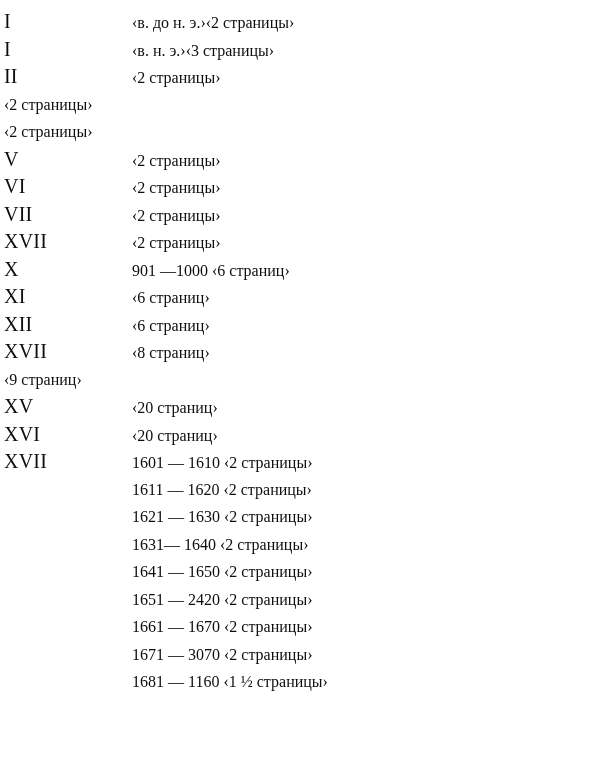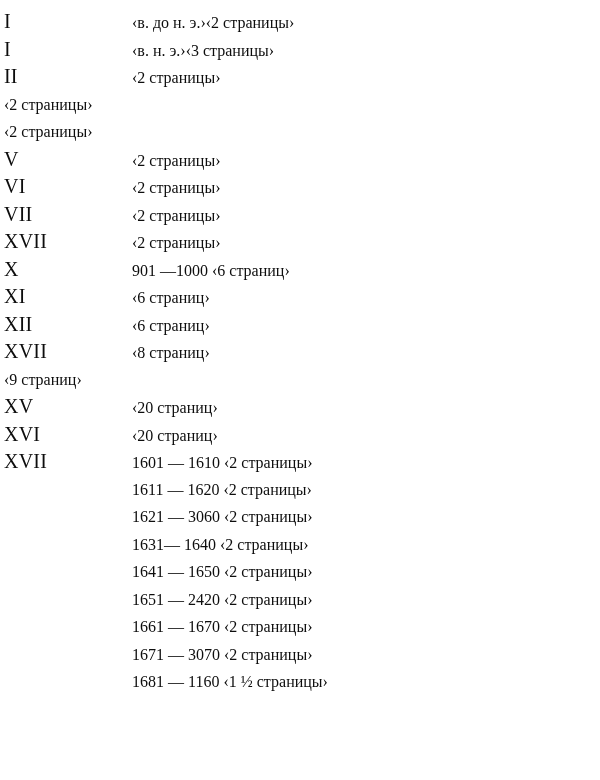--- a/index.html
+++ b/index.html
@@ -110,21 +110,21 @@
       <div class="row">
         <div class="col-numeral">XVII</div>
         <div class="col-detail">1601 — 1610 ‹2 страницы›</div>
       </div>
       <div class="row">
         <div class="col-numeral"></div>
         <div class="col-detail">1611 — 1620 ‹2 страницы›</div>
       </div>
       <div class="row">
         <div class="col-numeral"></div>
-        <div class="col-detail">1621 — 3060 ‹2 страницы›</div>
+        <div class="col-detail">1621 — 1630 ‹2 страницы›</div>
       </div>
       <div class="row">
         <div class="col-numeral"></div>
         <div class="col-detail">1631— 1640 ‹2 страницы›</div>
       </div>
       <div class="row">
         <div class="col-numeral"></div>
         <div class="col-detail">1641 — 1650 ‹2 страницы›</div>
       </div>
       <div class="row">

